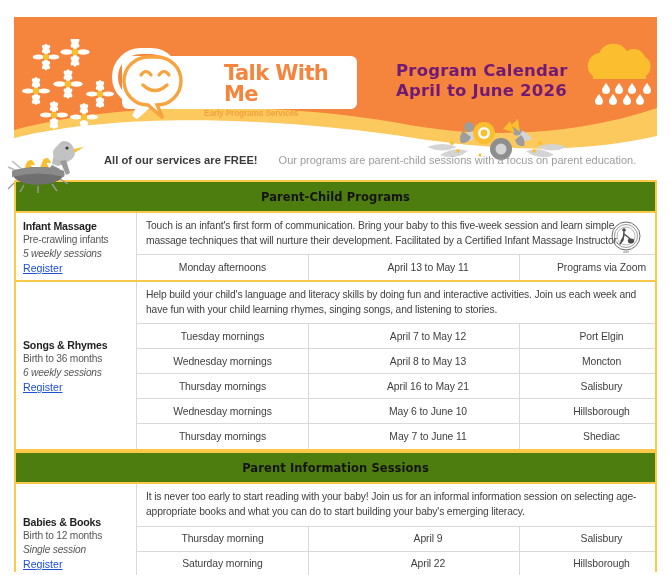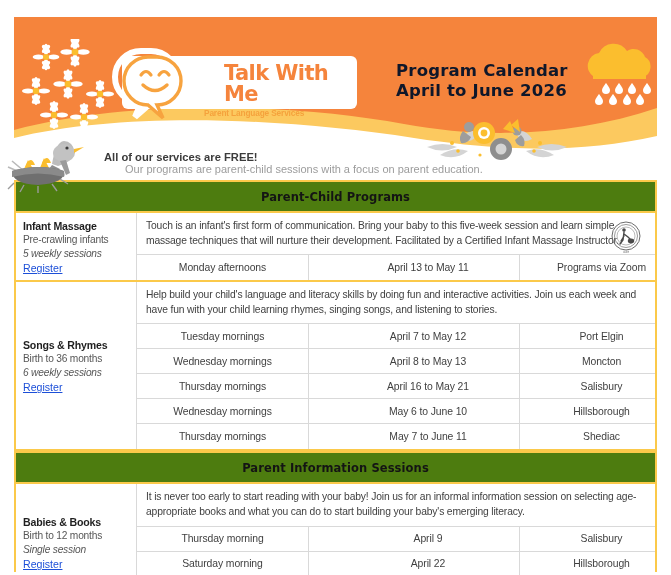--- a/index.html
+++ b/index.html
@@ -45,21 +45,21 @@
     color: #F5843C; line-height: 1; margin-left: 20px;
   }
   .logo-sub {
     font-family: "Liberation Sans", sans-serif;
     font-weight: 700; font-size: 8.3px; letter-spacing: -0.15px;
     color: #F5A23C; margin-top: 3px;
   }
 
   .program-title {
     position: absolute; left: 382px; top: 44px;
-    color: #0f172a;
+    color: #701a75;
     font-family: "DejaVu Sans", sans-serif;
     font-weight: 700; font-size: 16.5px; line-height: 20px;
     letter-spacing: 0.2px;
     text-align: left;
   }
 
   
   .flowers { position: absolute; left: 8px; top: 22px; width: 95px; height: 90px; }
 
   
@@ -67,21 +67,21 @@
 
   
   .garland { position: absolute; left: 408px; top: 98px; width: 150px; height: 48px; }
 
   
   .birdnest { position: absolute; left: 2px; top: 131px; width: 98px; height: 66px; z-index: 4; }
 
   .free-line {
     position: absolute; left: 104px; top: 151px;
     width: 545px; height: 18px;
-    display: flex; align-items: flex-start; flex-direction: column;
+    display: flex; align-items: center;
   }
   .free-bold {
     font-family: "Liberation Sans", sans-serif;
     font-weight: 700; font-size: 11.2px; color: #3b3b3b;
     white-space: nowrap;
   }
   .free-light {
     font-family: "Liberation Sans", sans-serif;
     font-weight: 400; font-size: 11px; color: #9c9c9c;
     margin-left: 21px; white-space: nowrap;
@@ -276,21 +276,21 @@
     <div class="logo-plaque"></div>
     <svg class="logo-mark" viewBox="0 0 80 78">
       <path d="M30,4 a26,26 0 1 0 0,52 l-6,14 l16,-14 a26,26 0 0 0 0,-52z" fill="none" stroke="#ffffff" stroke-width="6"></path>
       <path d="M46,10 a24,24 0 1 1 0,48 l6,13 l-15,-13 a24,24 0 0 1 0,-48z" fill="#ffffff" stroke="#F7A33F" stroke-width="3.4"></path>
       <path d="M30,28 q5,-7 10,0" fill="none" stroke="#F7A33F" stroke-width="3.2" stroke-linecap="round"></path>
       <path d="M48,28 q5,-7 10,0" fill="none" stroke="#F7A33F" stroke-width="3.2" stroke-linecap="round"></path>
       <path d="M32,38 q12,11 24,0" fill="none" stroke="#F7A33F" stroke-width="3.4" stroke-linecap="round"></path>
     </svg>
     <div class="logo-text">
       <div class="logo-title">Talk With Me</div>
-      <div class="logo-sub">Parent Language Services</div>
+      <div class="logo-sub">Early Programs Services</div>
     </div>
 
     <div class="program-title">
       <div>Program Calendar</div>
       <div>April to June 2026</div>
     </div>
   </div>
 
   <svg class="birdnest" viewBox="0 0 98 66">
     <g fill="#8e8e8e">

